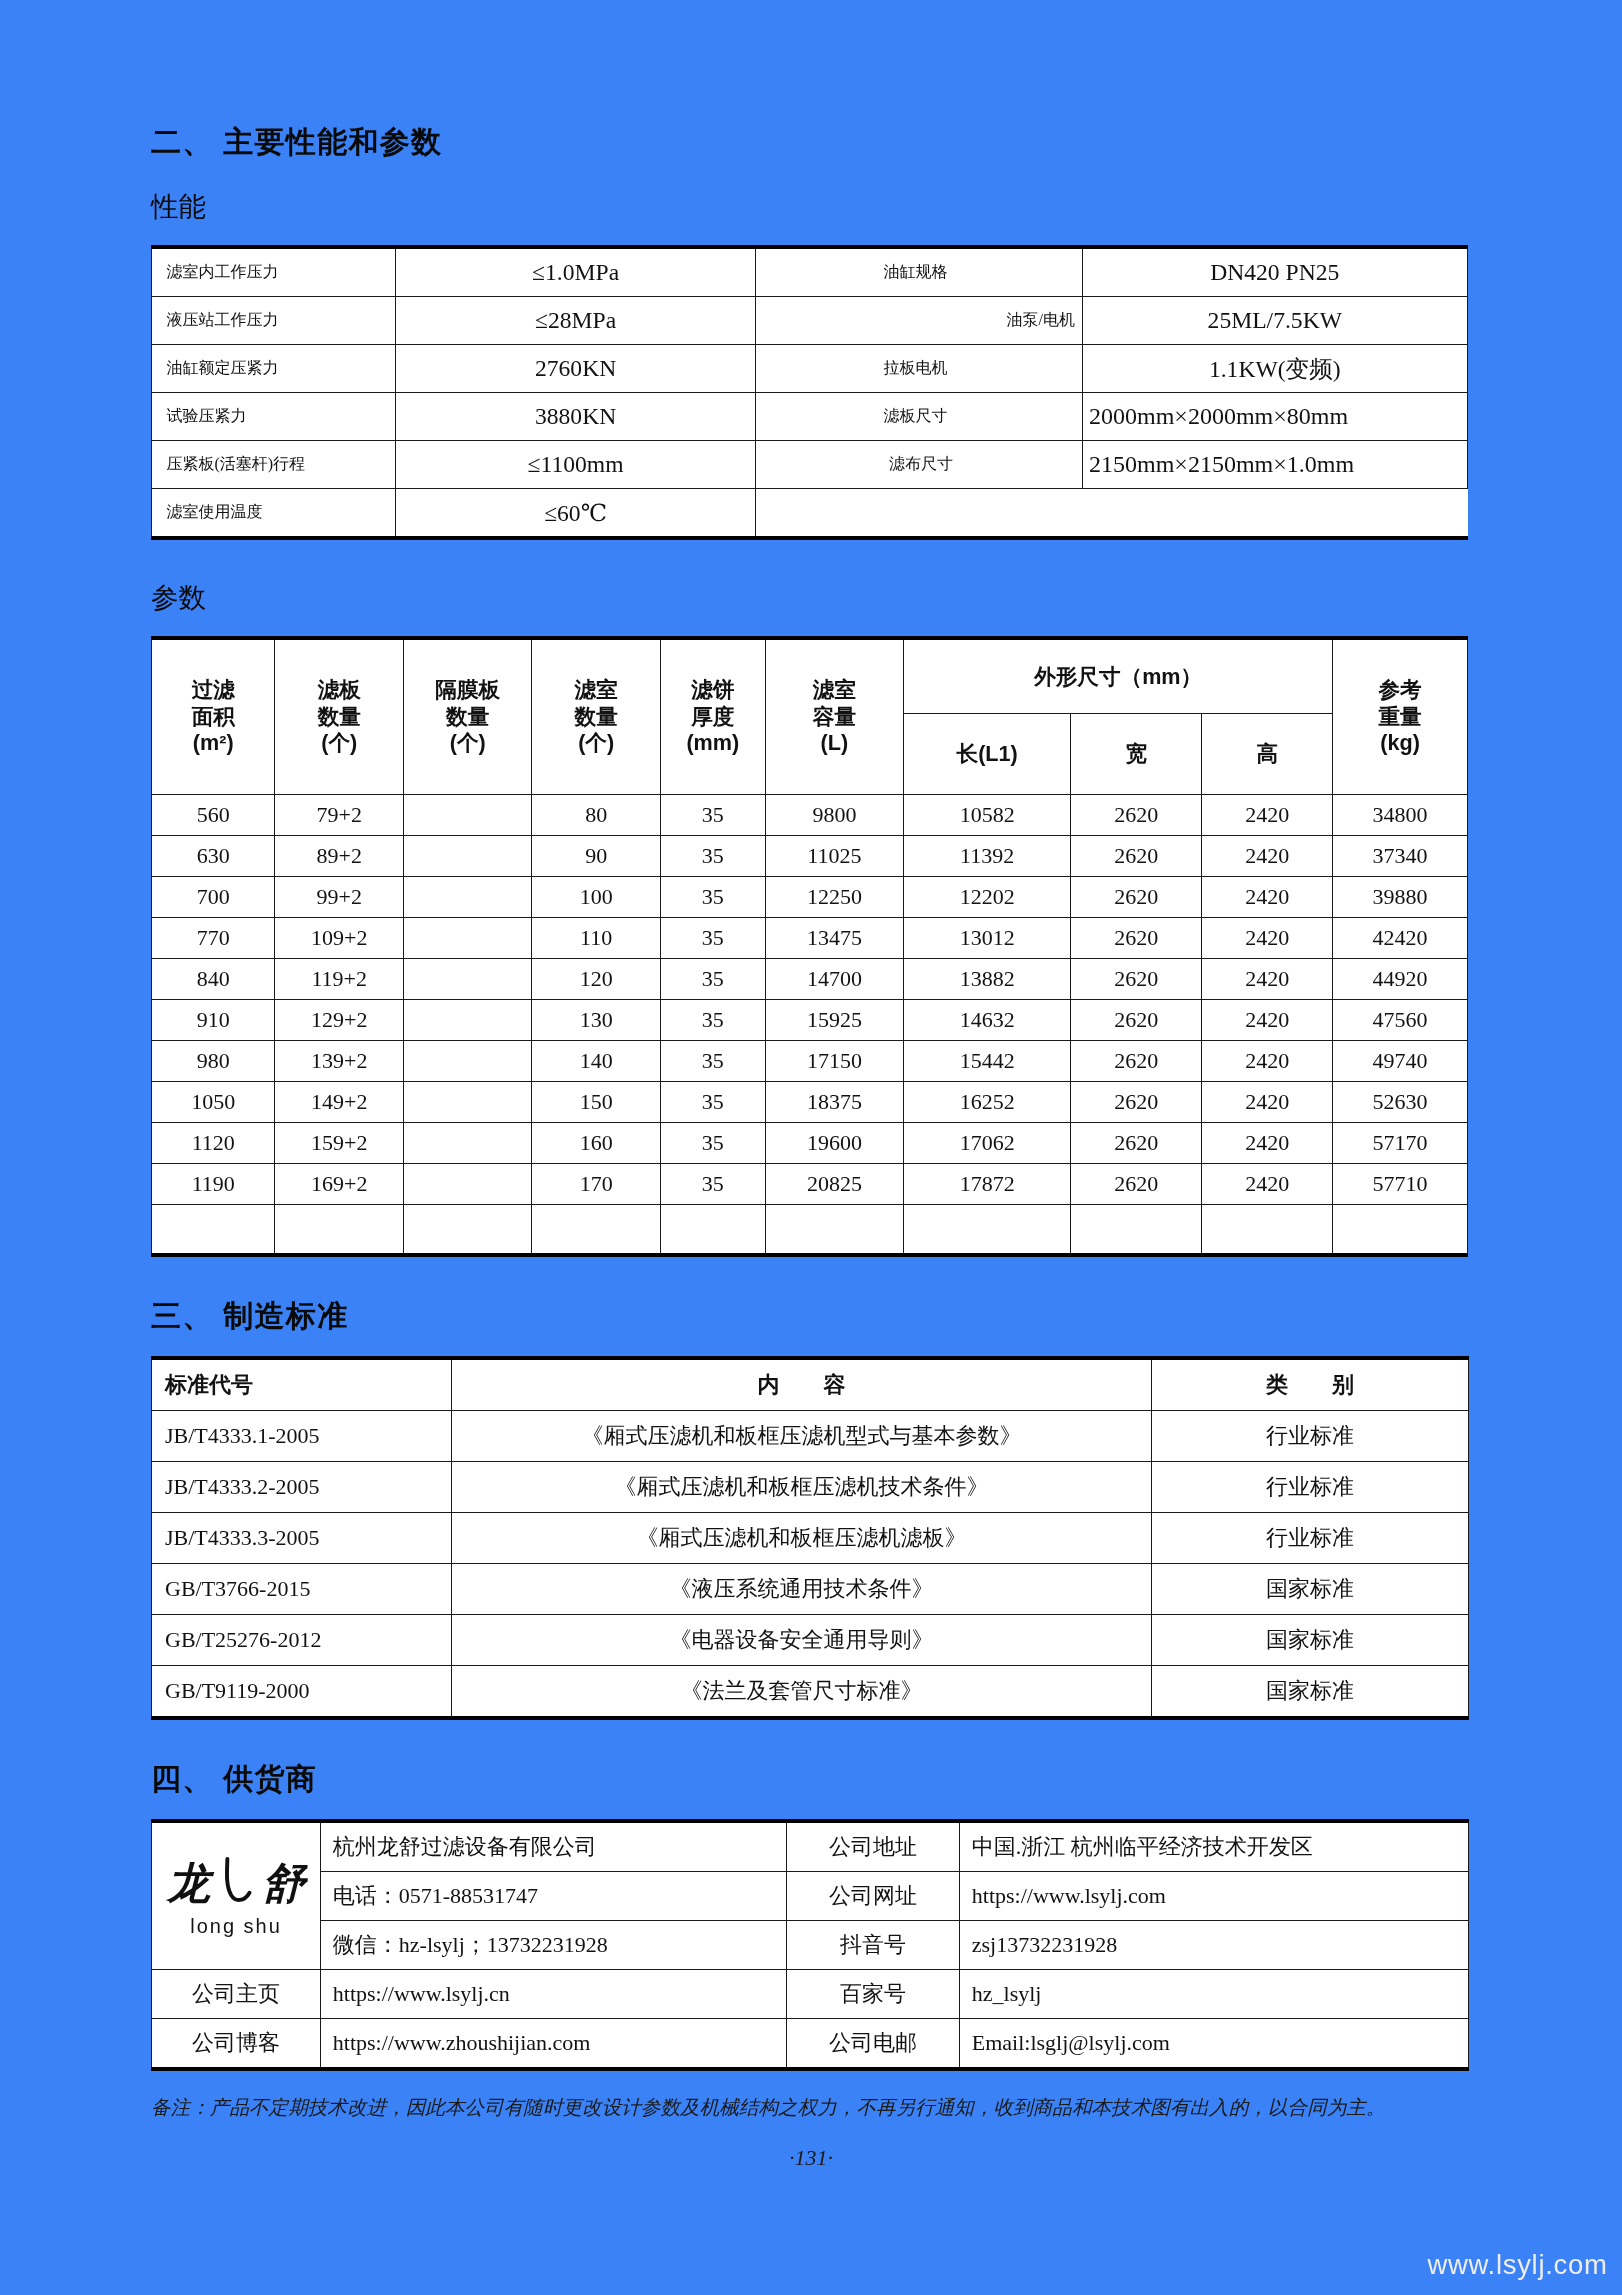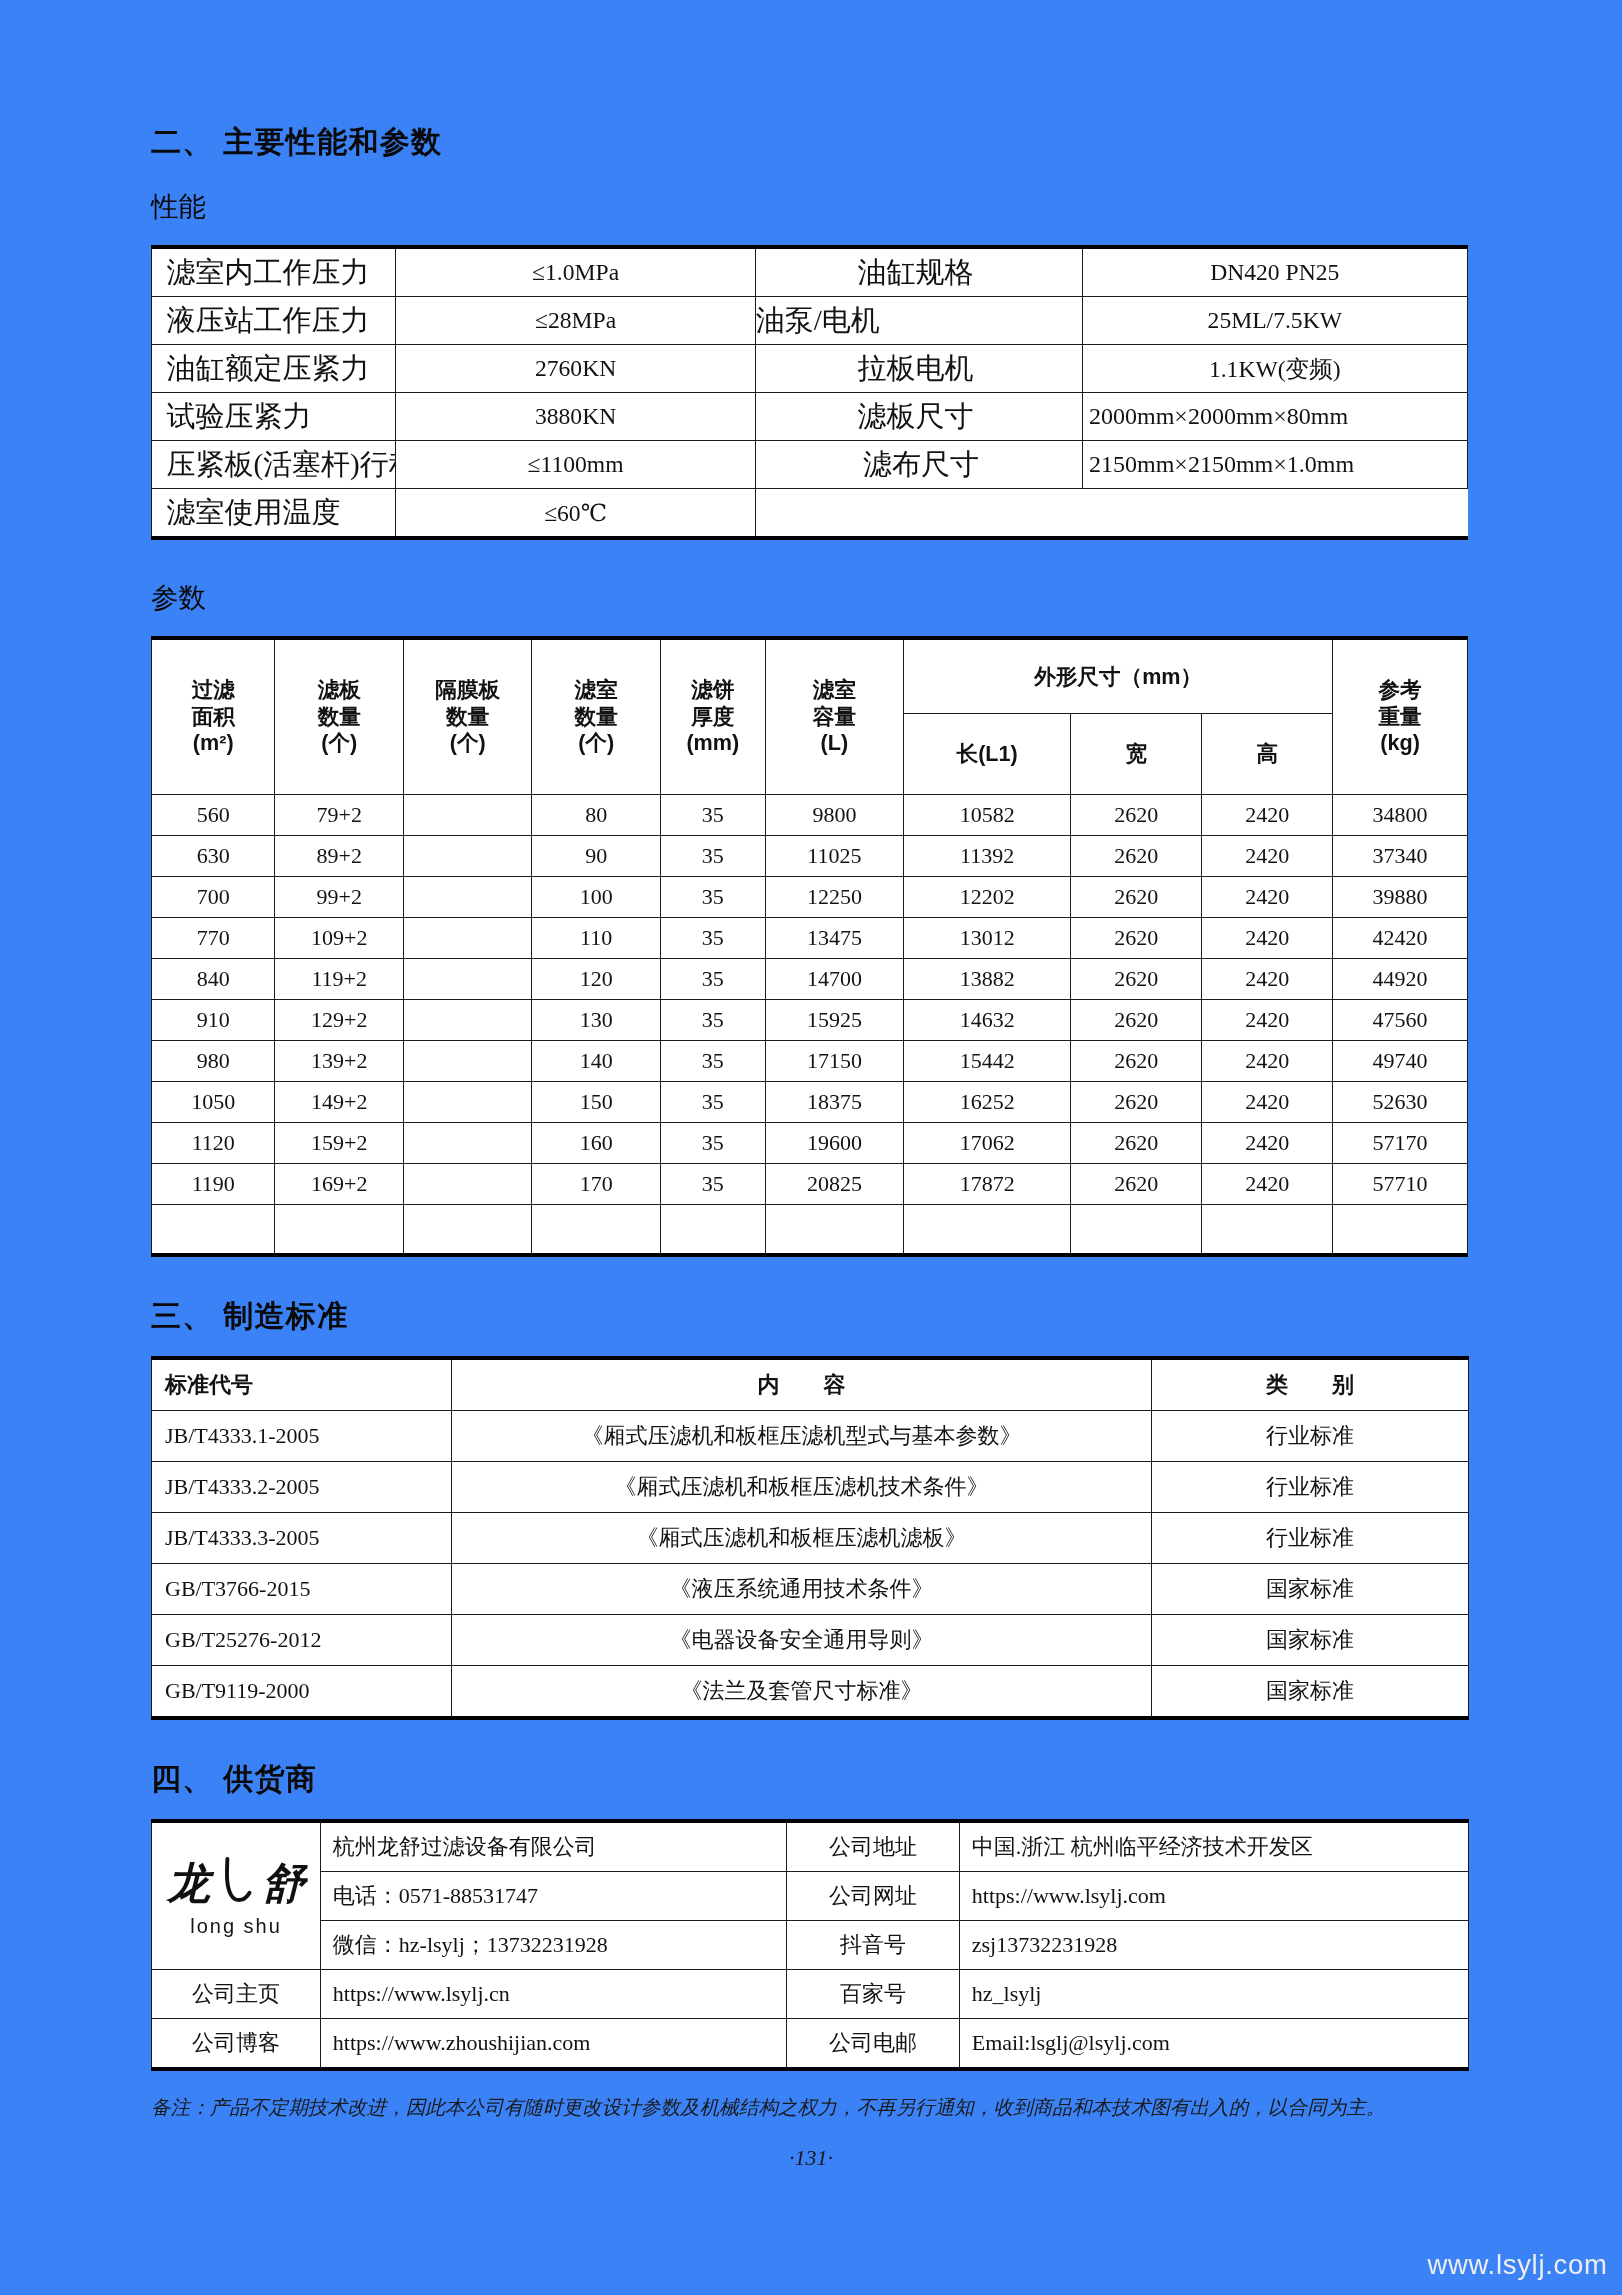--- a/index.html
+++ b/index.html
@@ -61,21 +61,21 @@
     white-space: nowrap;
   }
   
   table.doc {
     border-top: 4.6px solid #000;
     border-bottom: 4.6px solid #000;
   }
 
   
   .perf td { height: 47px; }
-  .perf .lbl { padding-left: 14.4px; text-align: left; font-size: 29px; }
+  .perf .lbl { padding-left: 14.4px; text-align: left; font-size: 16px; }
   .perf .val { text-align: center; font-size: 23.6px; }
   .perf .val-sm { text-align: left; font-size: 24px; letter-spacing: 0px; }
   .c1 { width: 196px; }
   .c2 { width: 288px; }
   .c3 { width: 262px; }
   .c4 { width: 309px; }
 
   
   .param { margin-top: 0; }
   .param td {
@@ -211,21 +211,21 @@
     <tbody id="perf-body">
         <tr>
           <td class="lbl">滤室内工作压力</td>
           <td class="val">≤1.0MPa</td>
           <td class="lbl" style="text-align: center; padding-left: 0px;">油缸规格</td>
           <td class="val">DN420  PN25</td>
         </tr>
         <tr>
           <td class="lbl">液压站工作压力</td>
           <td class="val">≤28MPa</td>
-          <td class="lbl" style="text-align: left; padding-left: 0px;">油泵/电机</td>
+          <td class="lbl" style="text-align: right; padding-left: 0px;">油泵/电机</td>
           <td class="val">25ML/7.5KW</td>
         </tr>
         <tr>
           <td class="lbl">油缸额定压紧力</td>
           <td class="val">2760KN</td>
           <td class="lbl" style="text-align: center; padding-left: 0px;">拉板电机</td>
           <td class="val">1.1KW(变频)</td>
         </tr>
         <tr>
           <td class="lbl">试验压紧力</td>

